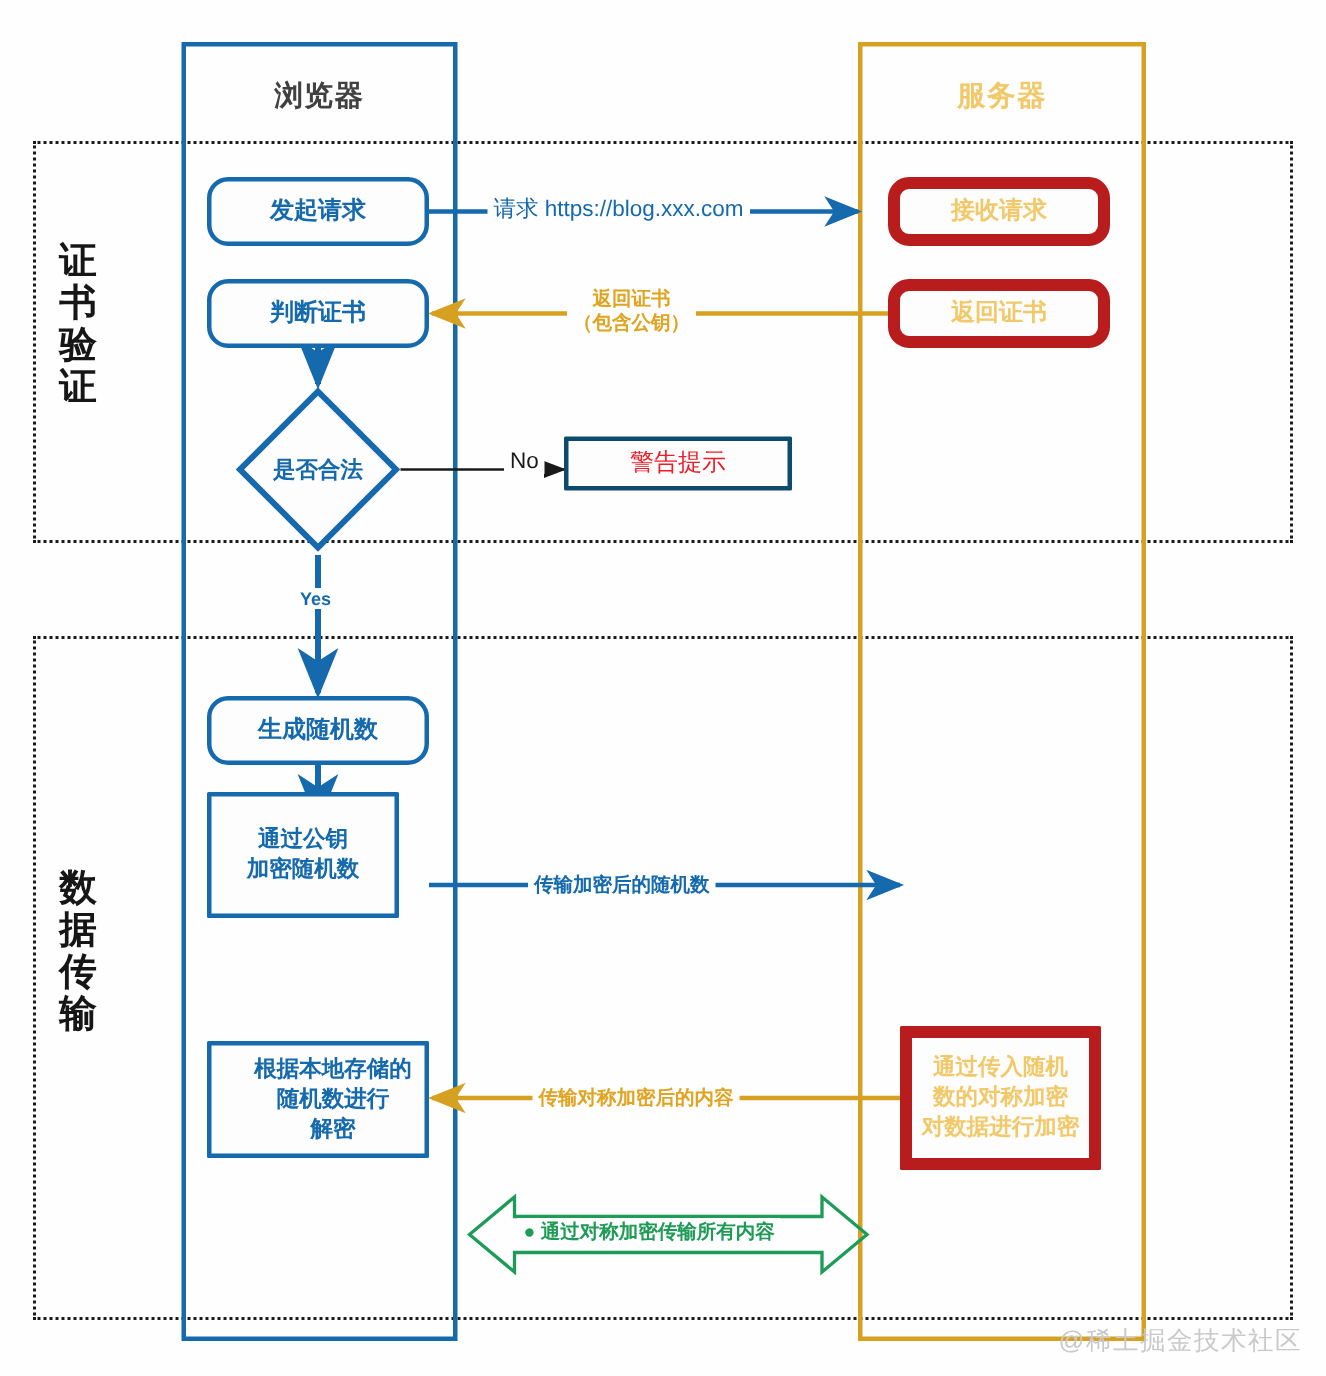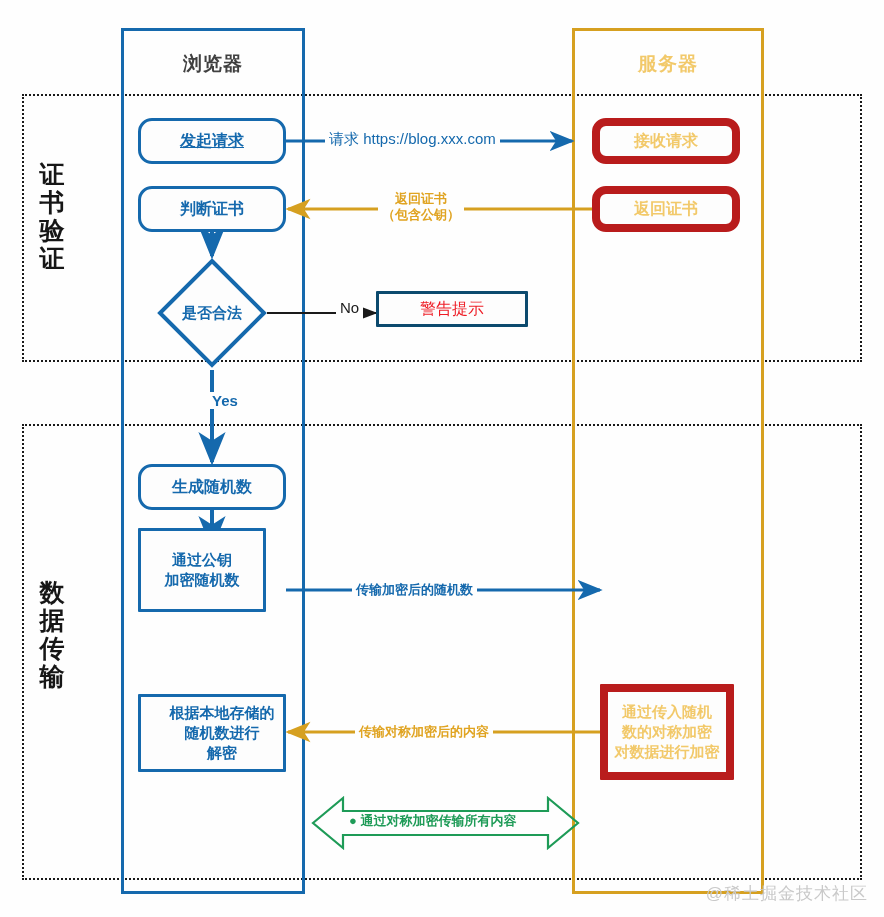--- a/index.html
+++ b/index.html
@@ -78,21 +78,21 @@
     font-weight:bold;
     background:#fdfdfd;
     line-height:1.35;
     white-space:pre-line;
   }
   .node-blue{ border:3px solid #1569ad; color:#1569ad; }
   .node-gold{ border:8px solid #b91c1c; color:#f2c96a; }
   .rounded{ border-radius:14px; }
   .sq{ border-radius:1px; }
 
-  .n-send    { left:138px; top:118px; width:148px; height:46px; font-size:16px;text-decoration:underline;}
+  .n-send    { left:138px; top:118px; width:148px; height:46px; font-size:16px;}
   .n-judge   { left:138px; top:186px; width:148px; height:46px; font-size:16px;}
   .n-recv    { left:592px; top:118px; width:148px; height:46px; font-size:16px;}
   .n-retcert { left:592px; top:186px; width:148px; height:46px; font-size:16px;}
 
   .n-rand    { left:138px; top:464px; width:148px; height:46px; font-size:16px;}
   .n-pubenc  { left:138px; top:528px; width:128px; height:84px; font-size:15px;}
   .n-localdec{ left:138px; top:694px; width:148px; height:78px; font-size:15px;padding-left:20px;}
   .n-privdec { left:600px; top:548px; width:134px; height:84px; font-size:15px;}
   .n-symenc  { left:600px; top:684px; width:134px; height:96px; font-size:15px;}
 
@@ -129,21 +129,21 @@
   .elabel{
     position:absolute;
     font-weight:bold;
     white-space:nowrap;
     background:#fefefe;
     padding:0 4px;
   }
   .lbl-req   { left:325px; top:130px; color:#1569ad; font-size:15px; font-weight:normal;}
   .lbl-retc  { left:378px; top:191px; color:#e0a422; font-size:13px; text-align:center; line-height:1.25; white-space:pre-line;}
   .lbl-no    { left:336px; top:299px; color:#1a1a1a; font-size:15px; font-weight:normal;}
-  .lbl-yes   { left:196px; top:392px; color:#1569ad; font-size:15px;margin-left:12px;}
+  .lbl-yes   { left:196px; top:392px; color:#1569ad; font-size:12px;}
   .lbl-encrnd{ left:352px; top:581px; color:#1569ad; font-size:13px;}
   .lbl-symtx { left:355px; top:723px; color:#e0a422; font-size:13px;}
   .lbl-green { left:345px; top:812px; color:#1e9b57; font-size:13px;}
 
   
   .watermark{
     position:absolute;
     right:16px; bottom:12px;
     color:#c9c9c9;
     font-size:17px;

